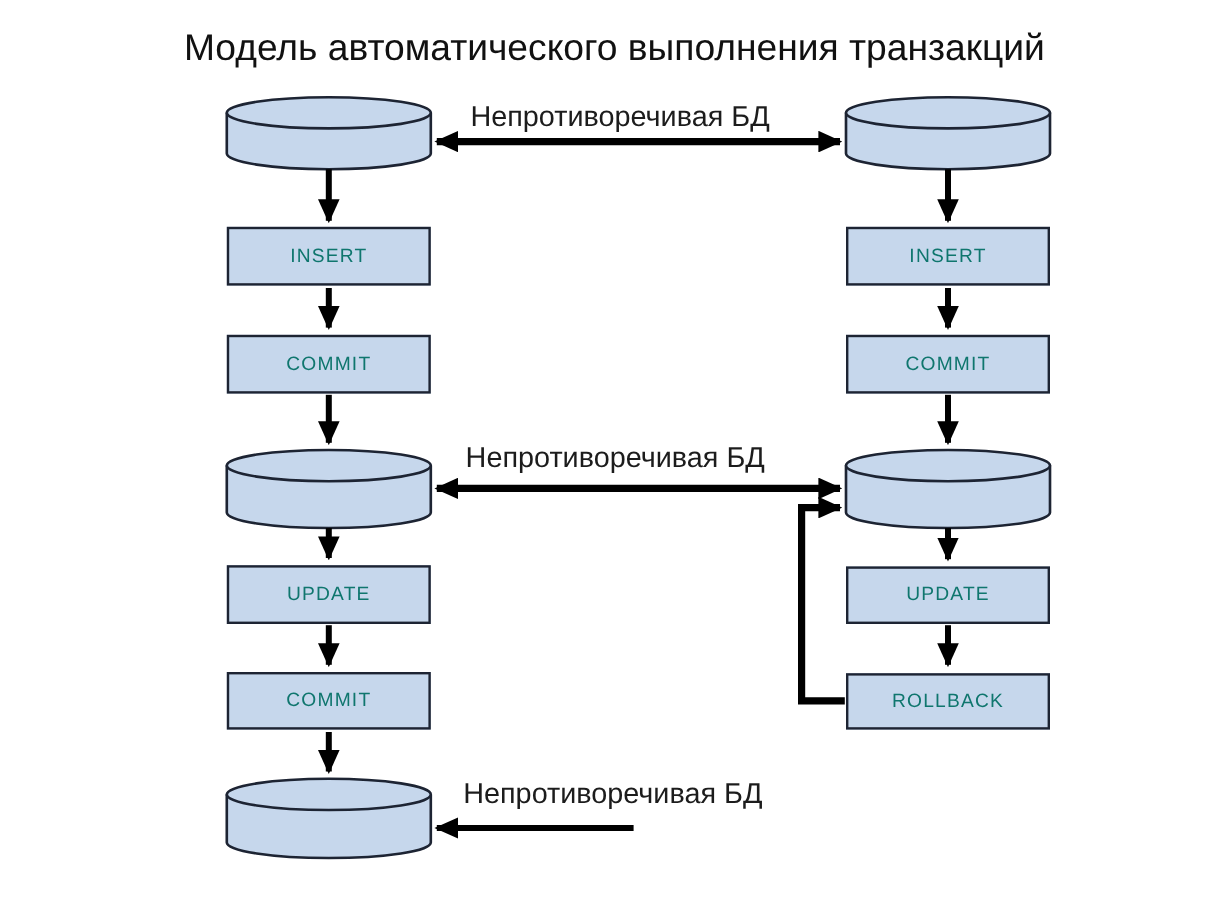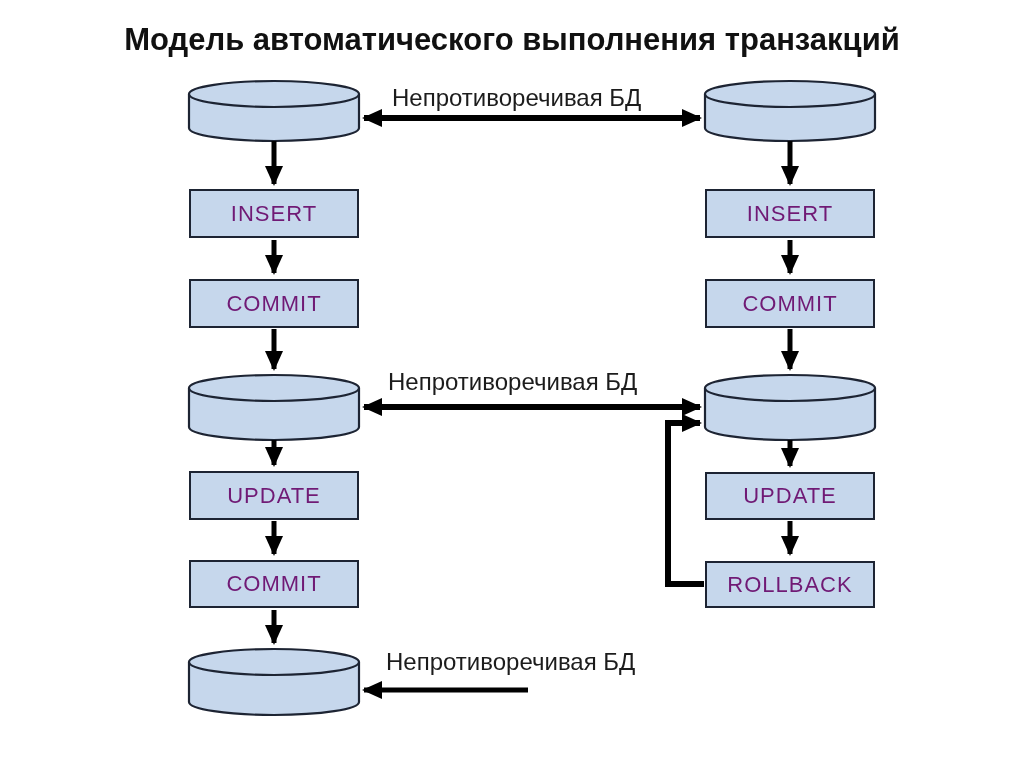--- a/index.html
+++ b/index.html
@@ -16,21 +16,21 @@
     overflow: hidden;
   }
   .title {
     position: absolute;
     left: 0;
     top: 22px;
     width: 1024px;
     margin: 0;
     text-align: center;
     font-size: 31px;
-    font-weight: bold;
+    font-weight: normal;
     color: #111111;
     letter-spacing: 0px;
   }
   svg.layer {
     position: absolute;
     left: 0;
     top: 0;
   }
   .cyl-shape {
     stroke: #1d2433;
@@ -47,22 +47,22 @@
     width: 170px;
     height: 49px;
     box-sizing: border-box;
     background: #c6d7ec;
     border: 2px solid #1d2433;
     display: flex;
     align-items: center;
     justify-content: center;
   }
   .node span {
-    font-size: 22px;
-    color: #701a75;
+    font-size: 16px;
+    color: #0f766e;
     letter-spacing: 1px;
   }
   .lbl {
     position: absolute;
     font-size: 24px;
     color: #1c1c1c;
     white-space: nowrap;
   }
 </style>
 </head>

